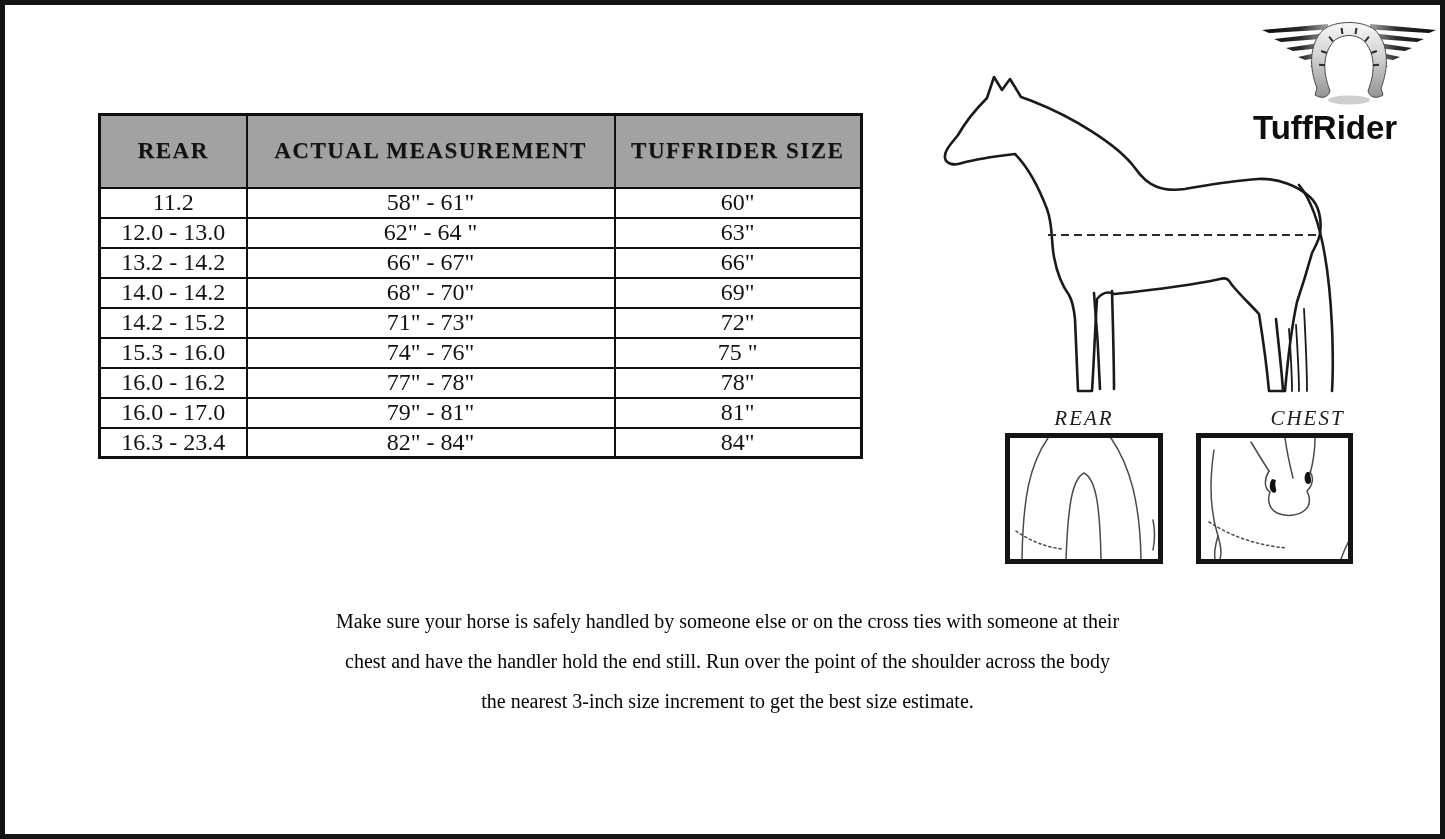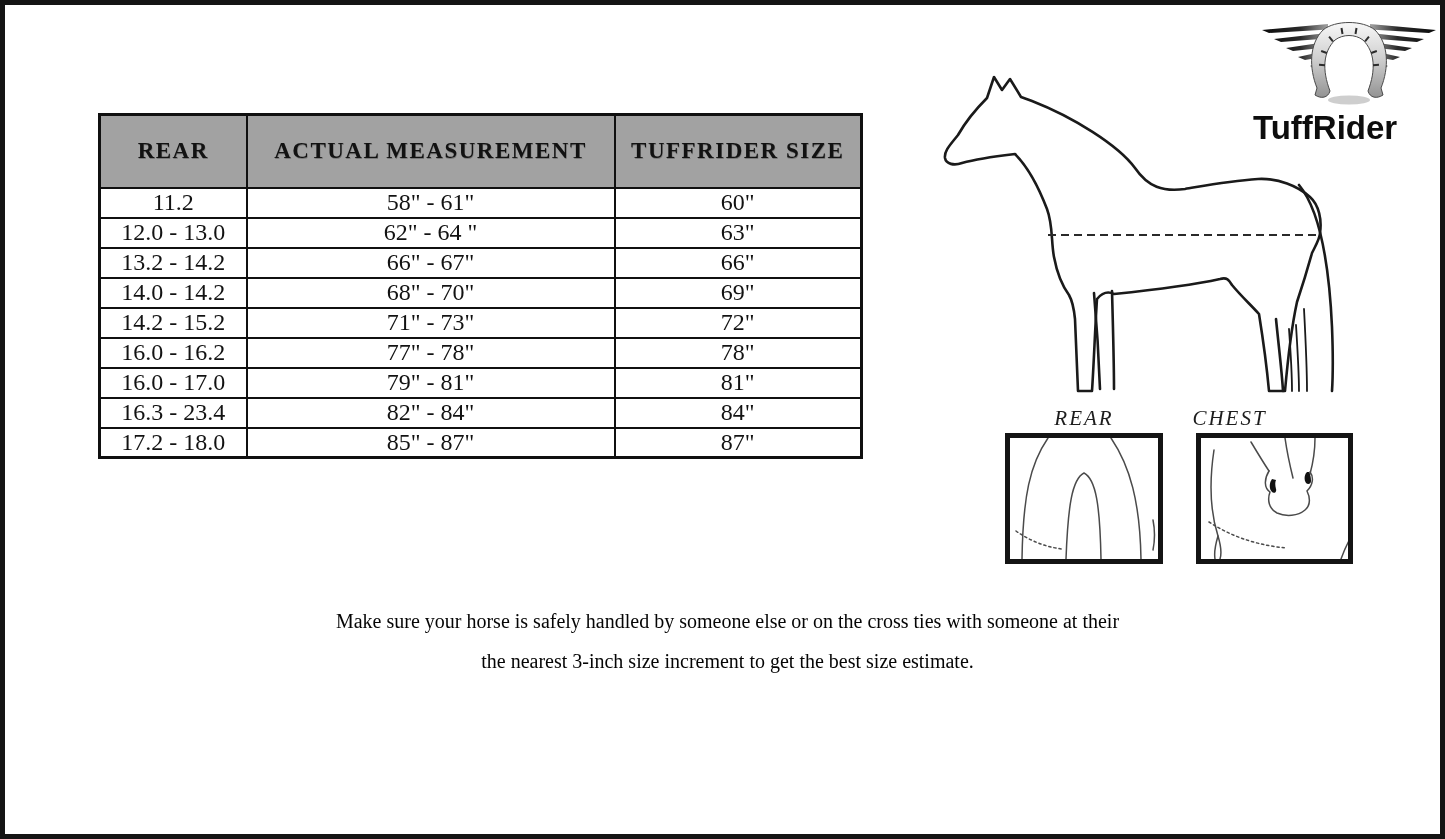--- a/index.html
+++ b/index.html
@@ -91,38 +91,38 @@
           <td>14.0 - 14.2</td>
           <td>68" - 70"</td>
           <td>69"</td>
         </tr>
         <tr>
           <td>14.2 - 15.2</td>
           <td>71" - 73"</td>
           <td>72"</td>
         </tr>
         <tr>
+          <td>15.3 - 16.0</td>
+          <td>74" - 76"</td>
+          <td>75 "</td>
+        </tr>
+        <tr>
           <td>16.0 - 16.2</td>
           <td>77" - 78"</td>
           <td>78"</td>
         </tr>
         <tr>
           <td>16.0 - 17.0</td>
           <td>79" - 81"</td>
           <td>81"</td>
         </tr>
         <tr>
           <td>16.3 - 23.4</td>
           <td>82" - 84"</td>
           <td>84"</td>
-        </tr>
-        <tr>
-          <td>17.2 - 18.0</td>
-          <td>85" - 87"</td>
-          <td>87"</td>
         </tr>
       </tbody>
   </table>
 
   <div class="logo">
     <svg width="192" height="100" viewBox="0 0 190 100">
       <defs>
         <linearGradient id="wg" x1="8" y1="0" x2="78" y2="0" gradientUnits="userSpaceOnUse">
           <stop offset="0" stop-color="#0a0a0a"></stop>
           <stop offset="0.55" stop-color="#2a2a2a"></stop>
@@ -195,21 +195,21 @@
       <g stroke="#4a4a4a" stroke-width="1.5" fill="none" stroke-linecap="round">
         <path d="M 38 0 C 20 26 13 58 12 121"></path>
         <path d="M 101 0 C 120 28 130 64 131 121"></path>
         <path d="M 143 82 C 145 92 145 102 143 112"></path>
         <path d="M 56 121 C 58 68 62 41 74 35 C 86 41 90 68 91 121"></path>
         <path d="M 6 93 C 20 103 36 109 52 111" stroke-dasharray="2.2 3"></path>
       </g>
     </svg>
   </div>
 
-  <div class="diagram-label" style="left:1146px; top:401px; width:157px;">CHEST</div>
+  <div class="diagram-label" style="left:1224px; top:401px; width:157px;">CHEST</div>
   <div class="diagram-box" style="left:1191px; top:428px; width:157px; height:131px;">
     <svg width="147" height="121" viewBox="0 0 147 121">
       <g stroke="#4a4a4a" stroke-width="1.5" fill="none" stroke-linecap="round">
         <path d="M 13 12 C 8 45 9 73 17 98 C 20 108 21 115 19 121"></path>
         <path d="M 17 98 C 14 108 13 115 14 121"></path>
         <path d="M 50 4 C 56 14 62 24 68 33"></path>
         <path d="M 84 0 C 86 14 89 28 92 40"></path>
         <path d="M 114 0 C 114 13 112 25 109 36"></path>
         <path d="M 68 33 C 63 41 63 50 69 54 C 66 62 68 71 76 75 C 85 79 97 78 104 72
                  C 110 67 109 59 106 53 C 112 47 113 39 109 34"></path>
@@ -218,16 +218,17 @@
       </g>
       <g fill="#111">
         <path d="M 71 41 C 68 45 68 51 71 54 C 73 56 76 54 75 51 C 74 47 74 44 75 42 Z"></path>
         <path d="M 106 34 C 103 37 103 42 105 45 C 107 47 110 46 110 43 C 110 39 109 36 108 34 Z"></path>
       </g>
     </svg>
   </div>
 
   <div class="instructions">
     <div>Make sure your horse is safely handled by someone else or on the cross ties with someone at their</div>
+    <div>chest and have the handler hold the end still. Run over the point of the shoulder across the body</div>
     <div>the nearest 3-inch size increment to get the best size estimate.</div>
   </div>
 
 </div>
 
 </body></html>

